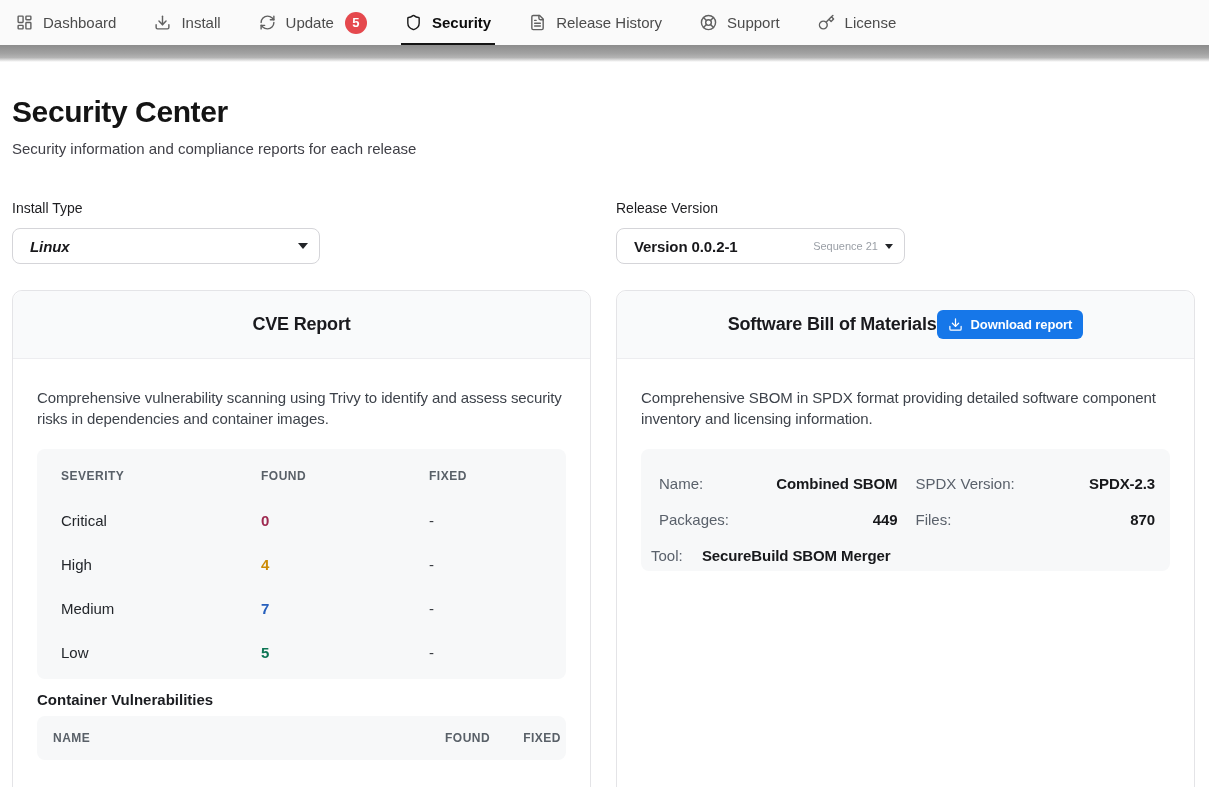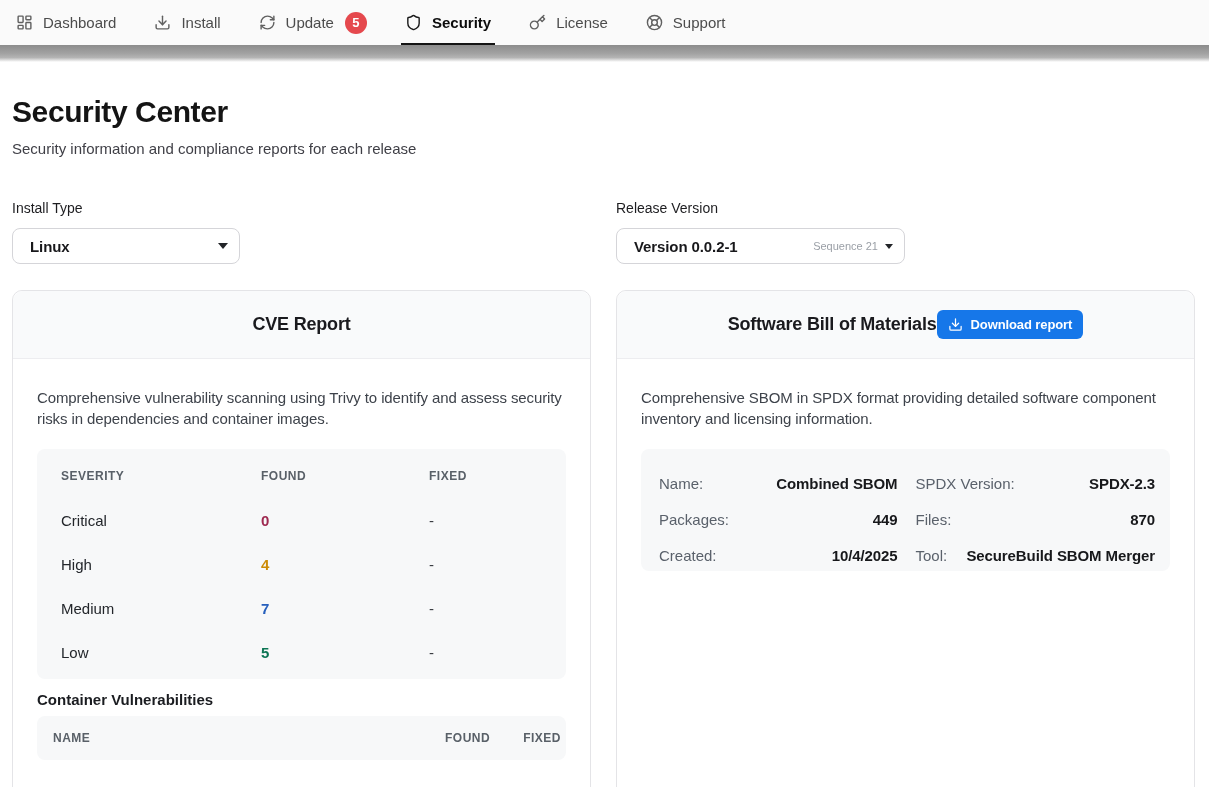--- a/index.html
+++ b/index.html
@@ -25,21 +25,21 @@
 
   
   .main { padding:0 14px 0 12px; }
   .page-title { font-size:30px; font-weight:700; color:#141414; letter-spacing:-0.4px; margin-top:33px; }
   .page-subtitle { font-size:15px; color:#3f3f46; margin-top:11px; }
 
   .filters { display:grid; grid-template-columns:1fr 1fr; gap:25px; margin-top:43px; }
   .field-label { font-size:14px; color:#1d1d20; font-weight:500; }
   .select { margin-top:12px; height:36px; border:1px solid #d5d5d9; border-radius:8px; background:#fff;
     display:flex; align-items:center; justify-content:space-between; padding:0 11px 0 17px; cursor:pointer; }
-  .select-install { width:228px; }
+  .select-install { width:308px;font-style:italic; }
   .select-version { width:289px; }
   .select-value { font-size:15px; font-weight:700; color:#18181b; letter-spacing:-0.1px; }
   .caret { width:0; height:0; border-left:5px solid transparent; border-right:5px solid transparent;
     border-top:6px solid #222428; }
   .seq-wrap { display:flex; align-items:center; gap:7px; }
   .seq-label { font-size:11px; color:#9a9fa6; }
   .seq-wrap .caret { border-left-width:4.5px; border-right-width:4.5px; border-top-width:5.5px; }
 
   
   .cards { display:grid; grid-template-columns:1fr 1fr; gap:25px; margin-top:26px; align-items:stretch; }
@@ -120,37 +120,49 @@
     <span>
       <svg viewBox="0 0 24 24" fill="none" stroke-width="2" stroke-linecap="round" stroke-linejoin="round">
         <path d="M20 13c0 5-3.5 7.5-7.66 8.95a1 1 0 0 1-.67-.01C7.5 20.5 4 18 4 13V6a1 1 0 0 1 1-1c2 0 4.5-1.2 6.24-2.72a1.17 1.17 0 0 1 1.52 0C14.51 3.81 17 5 19 5a1 1 0 0 1 1 1z"></path>
       </svg>
     </span>
     <span>Security</span>
   </div>
   <div class="nav-item">
     <span>
       <svg viewBox="0 0 24 24" fill="none" stroke-width="2" stroke-linecap="round" stroke-linejoin="round">
-        <path d="m21 2-2 2m-7.61 7.61a5.5 5.5 0 1 1-7.778 7.778 5.5 5.5 0 0 1 7.777-7.777zm0 0L15.5 7.5m0 0 3 3L22 7l-3-3m-3.5 3.5L19 4"></path>
-      </svg>
-    </span>
-    <span>License</span>
+        <path d="M15 2H6a2 2 0 0 0-2 2v16a2 2 0 0 0 2 2h12a2 2 0 0 0 2-2V7Z"></path>
+        <path d="M14 2v4a2 2 0 0 0 2 2h4"></path>
+          <path d="M10 9H8"></path>
+          <path d="M16 13H8"></path>
+          <path d="M16 17H8"></path>
+      </svg>
+    </span>
+    <span>Release History</span>
   </div>
   <div class="nav-item">
     <span>
       <svg viewBox="0 0 24 24" fill="none" stroke-width="2" stroke-linecap="round" stroke-linejoin="round">
         <circle cx="12" cy="12" r="10"></circle>
           <path d="m4.93 4.93 4.24 4.24"></path>
           <path d="m14.83 9.17 4.24-4.24"></path>
         <path d="m14.83 14.83 4.24 4.24"></path>
           <path d="m9.17 14.83-4.24 4.24"></path>
           <circle cx="12" cy="12" r="4"></circle>
       </svg>
     </span>
     <span>Support</span>
+  </div>
+  <div class="nav-item">
+    <span>
+      <svg viewBox="0 0 24 24" fill="none" stroke-width="2" stroke-linecap="round" stroke-linejoin="round">
+        <path d="m21 2-2 2m-7.61 7.61a5.5 5.5 0 1 1-7.778 7.778 5.5 5.5 0 0 1 7.777-7.777zm0 0L15.5 7.5m0 0 3 3L22 7l-3-3m-3.5 3.5L19 4"></path>
+      </svg>
+    </span>
+    <span>License</span>
   </div>
 </nav>
 
 <div class="band"></div>
 
 <main class="main">
   <h1 class="page-title">Security Center</h1>
   <div class="page-subtitle">Security information and compliance reports for each release</div>
 
   <div class="filters">
@@ -253,24 +265,20 @@
             <div class="sbom-cell left">
               <span class="sbom-label">Packages:</span>
               <span class="sbom-value">449</span>
             </div>
             <div class="sbom-cell right">
               <span class="sbom-label">Files:</span>
               <span class="sbom-value">870</span>
             </div>
           </div>
           <div class="sbom-row">
-            <div class="sbom-cell left">
-              <span class="sbom-label">Created:</span>
-              <span class="sbom-value">10/4/2025</span>
-            </div>
             <div class="sbom-cell right">
               <span class="sbom-label">Tool:</span>
               <span class="sbom-value">SecureBuild SBOM Merger</span>
             </div>
           </div>
         </div>
       </div>
     </section>
 
   </div>

